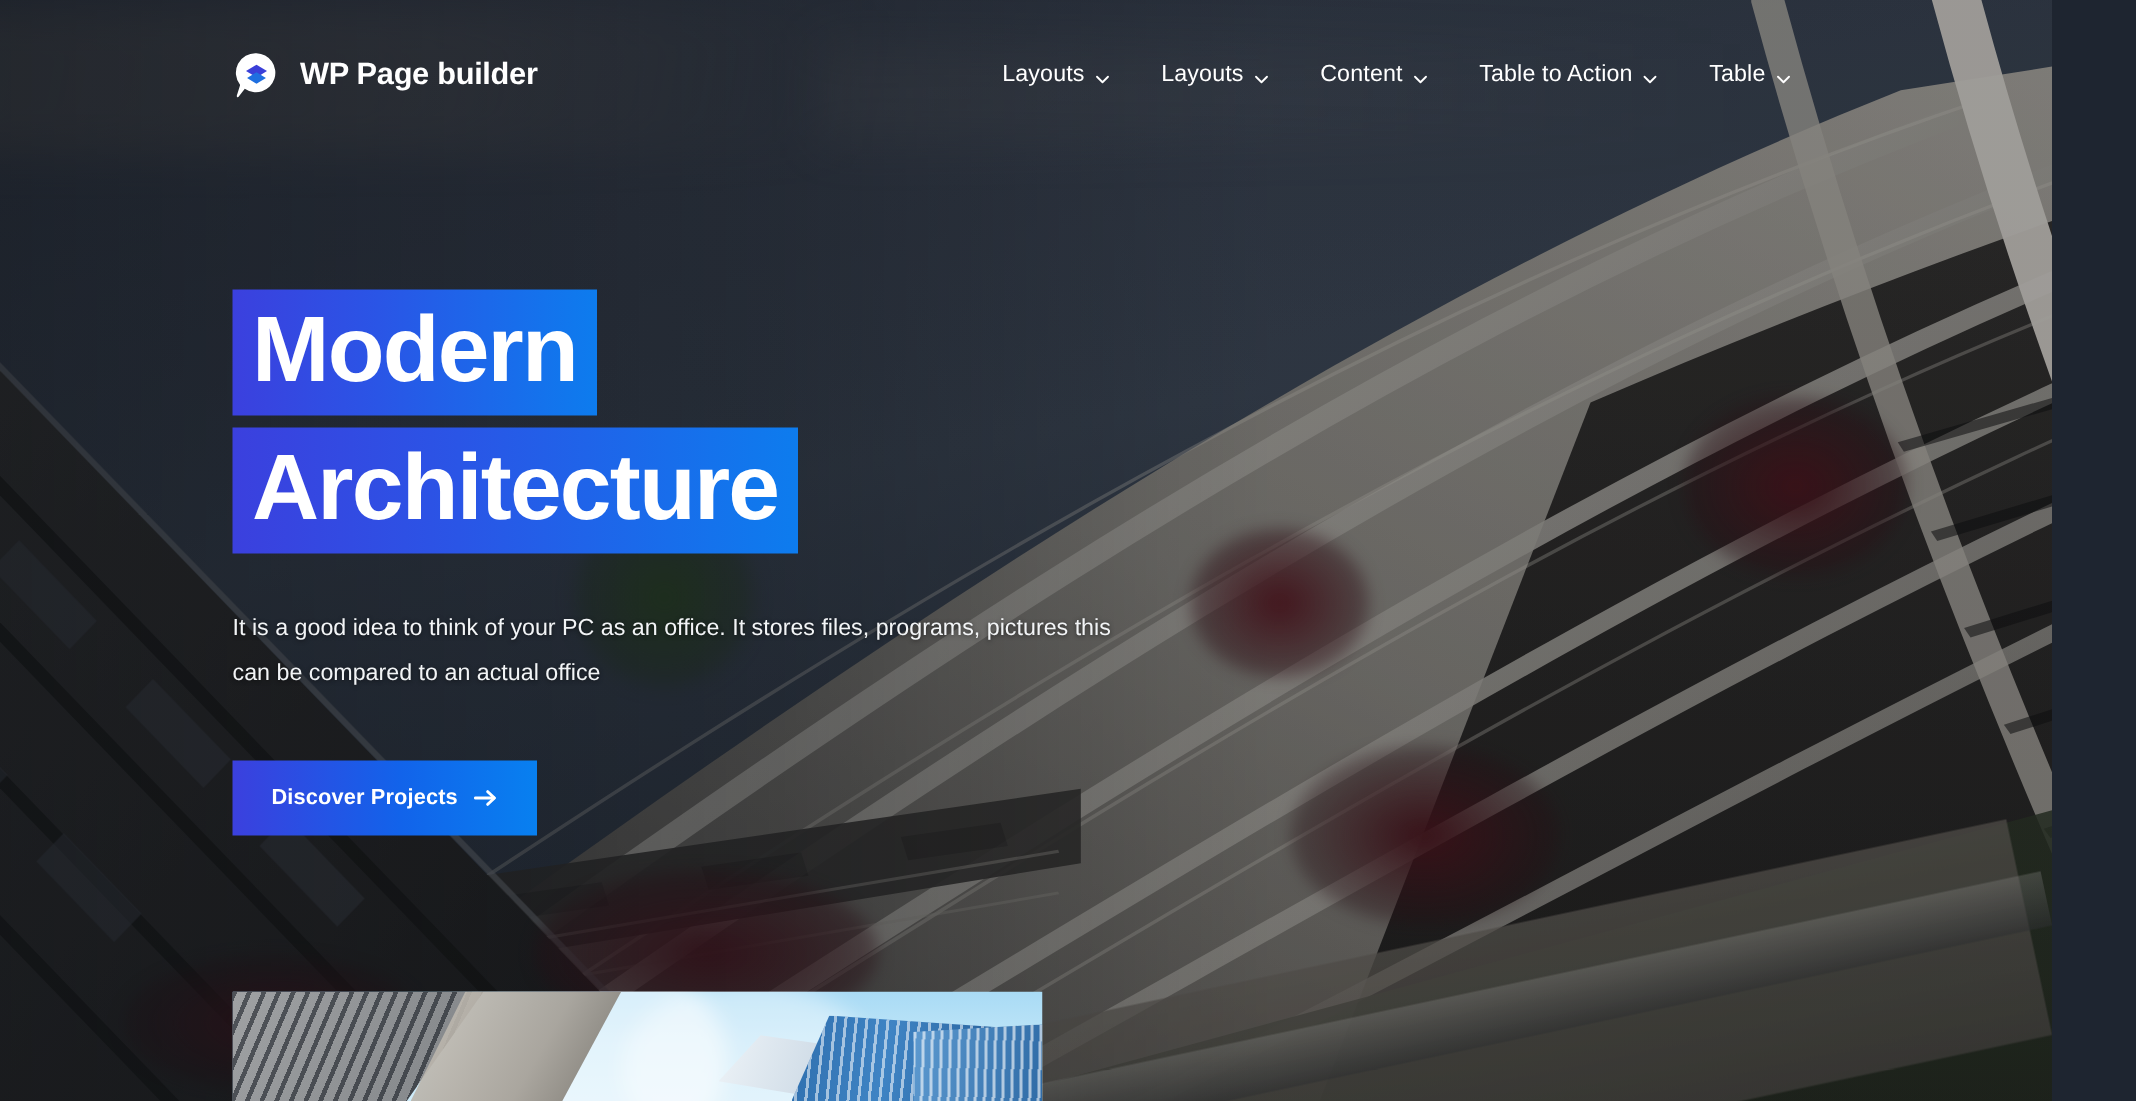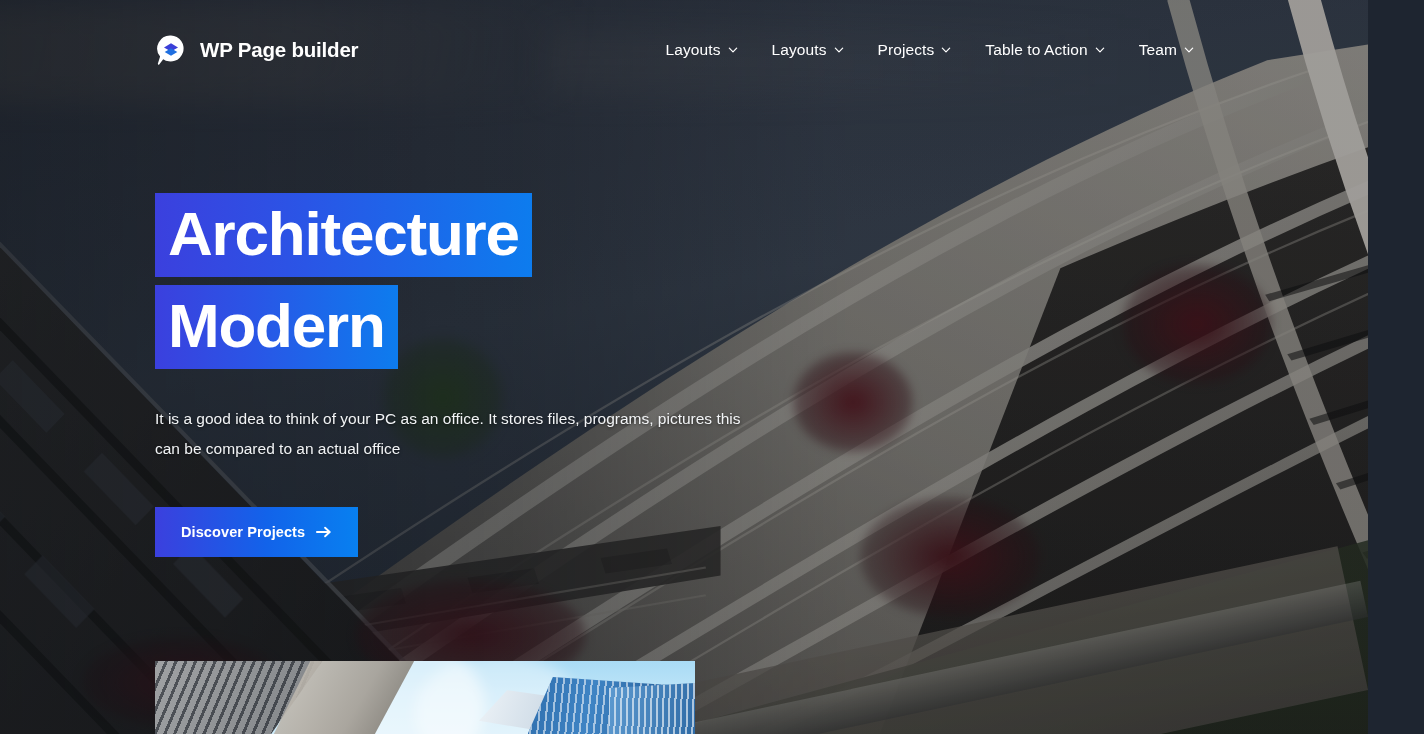--- a/index.html
+++ b/index.html
@@ -86,21 +86,21 @@
   }
   .brand{
     display:flex; align-items:center; gap:13px;
     margin-left:155px; user-select:none;
   }
   .logo-mark{ width:32px; height:32px; position:relative; flex:0 0 auto; }
   .menu{
     display:flex; align-items:center; margin-left:auto; margin-right:157px; gap:0;
   }
   .menu-item{
-    display:flex; gap:7px;
+    display:flex; align-items:center; gap:7px;
     color:#fff; font-size:15.5px; letter-spacing:.1px;
     padding:8px 17px; cursor:pointer; white-space:nowrap;
   }
   .brand-name{
     color:#fff; font-size:20.5px; font-weight:700; letter-spacing:-.2px;
   }
   .chev{ display:block; width:10px; height:10px; flex:0 0 auto; }
 
   
   .hero-content{
@@ -327,55 +327,55 @@
       <div class="menu-item">
         <span>Layouts</span>
         <span class="chev">
           <svg viewBox="0 0 12 12" width="10" height="10">
               <path d="M1.6 3.8 L6 8.2 L10.4 3.8" fill="none" stroke="#ffffff" stroke-width="1.5" stroke-linecap="round" stroke-linejoin="round"></path>
             </svg>
         </span>
       </div>
 
       <div class="menu-item">
-        <span>Projects</span>
+        <span>Content</span>
         <span class="chev">
           <svg viewBox="0 0 12 12" width="10" height="10">
               <path d="M1.6 3.8 L6 8.2 L10.4 3.8" fill="none" stroke="#ffffff" stroke-width="1.5" stroke-linecap="round" stroke-linejoin="round"></path>
             </svg>
         </span>
       </div>
 
       <div class="menu-item">
         <span>Table to Action</span>
         <span class="chev">
           <svg viewBox="0 0 12 12" width="10" height="10">
               <path d="M1.6 3.8 L6 8.2 L10.4 3.8" fill="none" stroke="#ffffff" stroke-width="1.5" stroke-linecap="round" stroke-linejoin="round"></path>
             </svg>
         </span>
       </div>
 
 
       <div class="menu-item">
-        <span>Team</span>
+        <span>Table</span>
         <span class="chev">
           <svg viewBox="0 0 12 12" width="10" height="10">
               <path d="M1.6 3.8 L6 8.2 L10.4 3.8" fill="none" stroke="#ffffff" stroke-width="1.5" stroke-linecap="round" stroke-linejoin="round"></path>
             </svg>
         </span>
       </div>
 
 
     </div>
   </nav>
 
   <div class="hero-content">
     <div class="headline">
+      <span class="hl-line l1">Modern</span>
       <span class="hl-line l2">Architecture</span>
-      <span class="hl-line l1">Modern</span>
     </div>
 
     <p class="lede">It is a good idea to think of your PC as an office. It stores files, programs, pictures this can be compared to an actual office</p>
 
     <button class="cta">
       <span>Discover Projects</span>
       <span class="cta-arrow">
         <svg viewBox="0 0 18 14" width="16" height="14">
           <path d="M1 7 H15" stroke="#fff" stroke-width="2.1" stroke-linecap="round" fill="none"></path>
           <path d="M10.2 2.2 L15.4 7 L10.2 11.8" stroke="#fff" stroke-width="2.1" stroke-linecap="round" stroke-linejoin="round" fill="none"></path>

